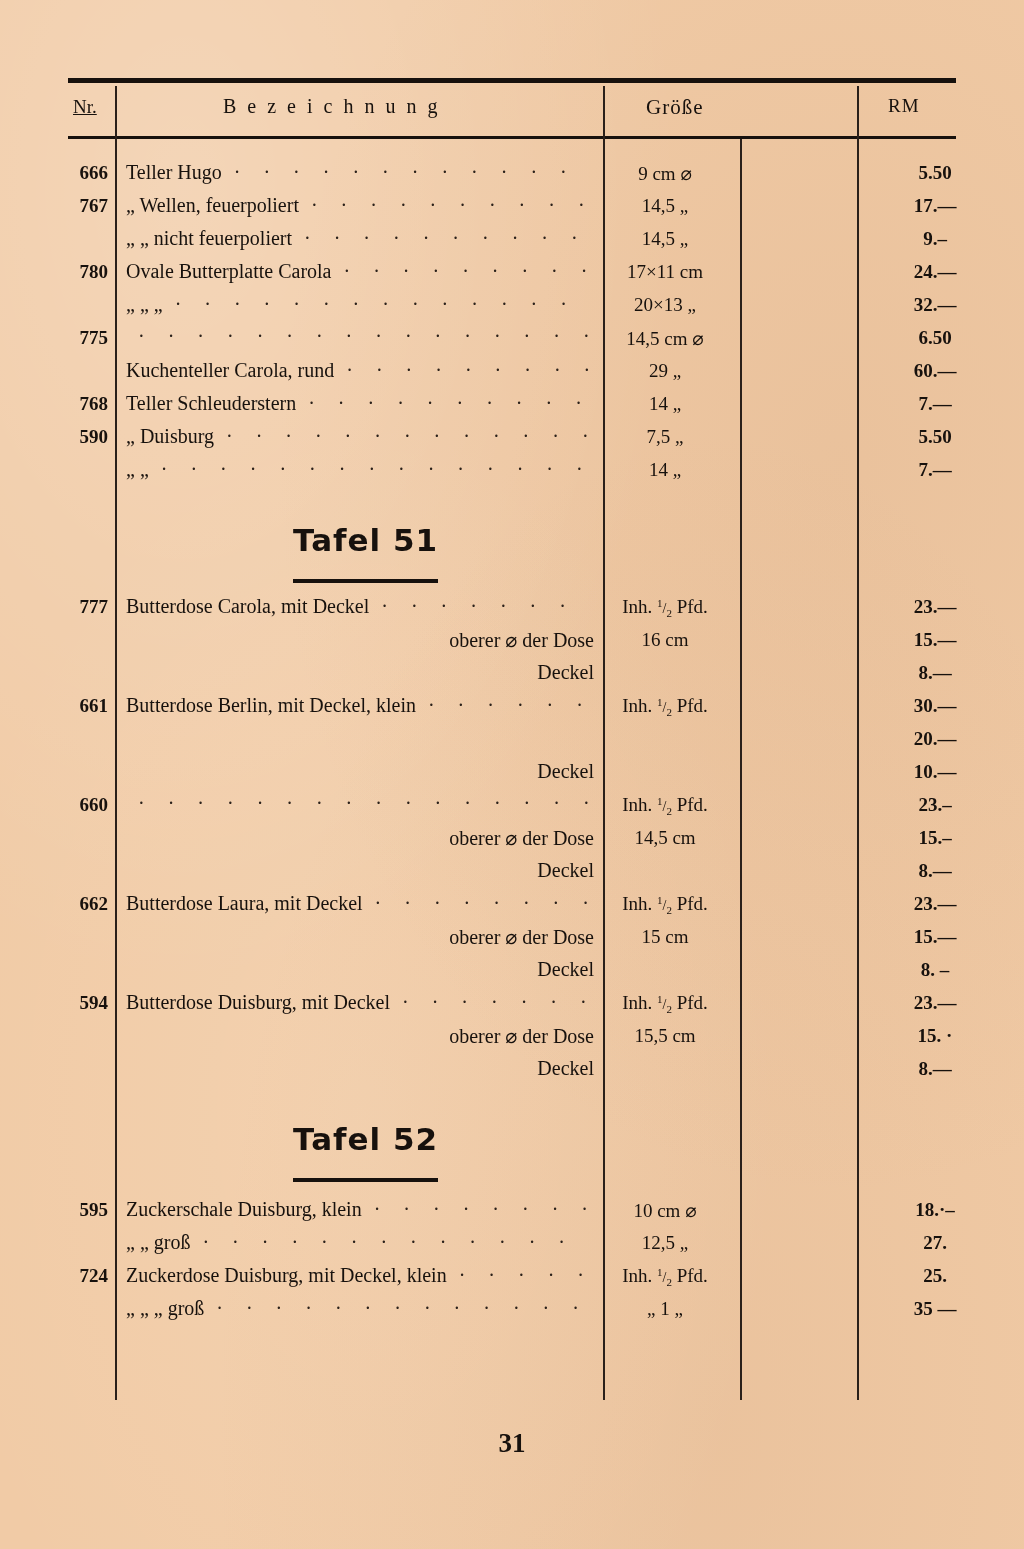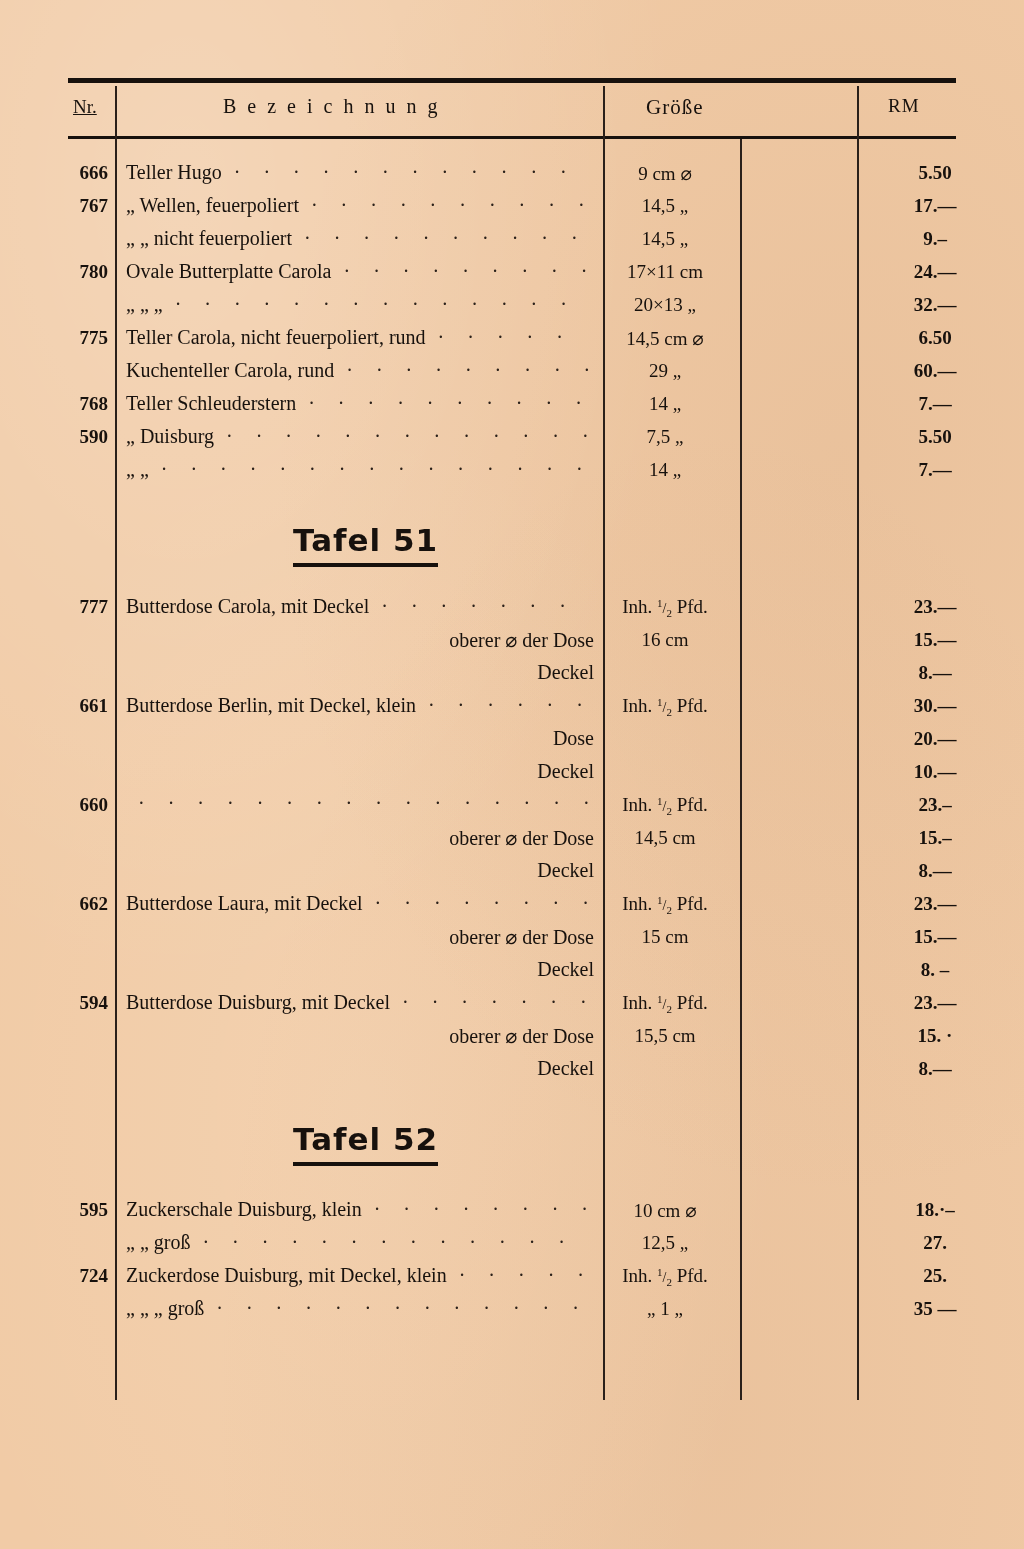--- a/index.html
+++ b/index.html
@@ -165,21 +165,21 @@
   }
   .tafel {
     position: absolute;
     left: 225px;
     top: 34px;
     font-family: "DejaVu Sans", "Liberation Sans", sans-serif;
     font-weight: bold;
     font-size: 31px;
     letter-spacing: 1px;
     color: #17110d;
-    padding-bottom: 5px;
+    padding-bottom: 21px;
     border-bottom: 4px solid #17110d;
     display: inline-block;
   }
   .tafel-block.t52 { height: 108px; }
 
   
   .page-no {
     position: absolute;
     left: 0;
     top: 1428px;
@@ -253,21 +253,20 @@
           <div class="desc">
             <span class="txt">„          „             „</span>
             <span class="lead">· · · · · · · · · · · · · · · · · · · · · · · · · · · · · ·</span>
           </div>
           <div class="size">20×13   „</div>
           <div class="price">32.—</div>
         </div>
         <div class="row">
           <div class="nr">775</div>
           <div class="desc">
-            <span class="txt">Teller Carola, nicht feuerpoliert, rund</span>
             <span class="lead">· · · · · · · · · · · · · · · · · · · · · · · · · · · · · ·</span>
           </div>
           <div class="size">14,5 cm <span class="dia">⌀</span></div>
           <div class="price">6.50</div>
         </div>
         <div class="row">
           <div class="nr"></div>
           <div class="desc">
             <span class="txt">Kuchenteller Carola, rund</span>
             <span class="lead">· · · · · · · · · · · · · · · · · · · · · · · · · · · · · ·</span>
@@ -334,23 +333,20 @@
           <div class="nr">661</div>
           <div class="desc">
             <span class="txt">Butterdose Berlin, mit Deckel, klein</span>
             <span class="lead">· · · · · · · · · · · · · · · · · · · · · · · · · · · · · ·</span>
           </div>
           <div class="size">Inh. <span class="frac"><sup>1</sup>/<sub>2</sub></span> Pfd.</div>
           <div class="price">30.—</div>
         </div>
         <div class="row">
           <div class="nr"></div>
-          <div class="desc right">
-            <span class="txt">Dose</span>
-          </div>
           <div class="size"></div>
           <div class="price">20.—</div>
         </div>
         <div class="row">
           <div class="nr"></div>
           <div class="desc right">
             <span class="txt">Deckel</span>
           </div>
           <div class="size"></div>
           <div class="price">10.—</div>
@@ -464,13 +460,14 @@
           <div class="desc">
             <span class="txt">„        „       „     groß</span>
             <span class="lead">· · · · · · · · · · · · · · · · · · · · · · · · · · · · · ·</span>
           </div>
           <div class="size">„  1   „</div>
           <div class="price">35 —</div>
         </div>
       </div>
   </div>
 
+  <div class="page-no">31</div>
 </div>
 
 </body></html>

